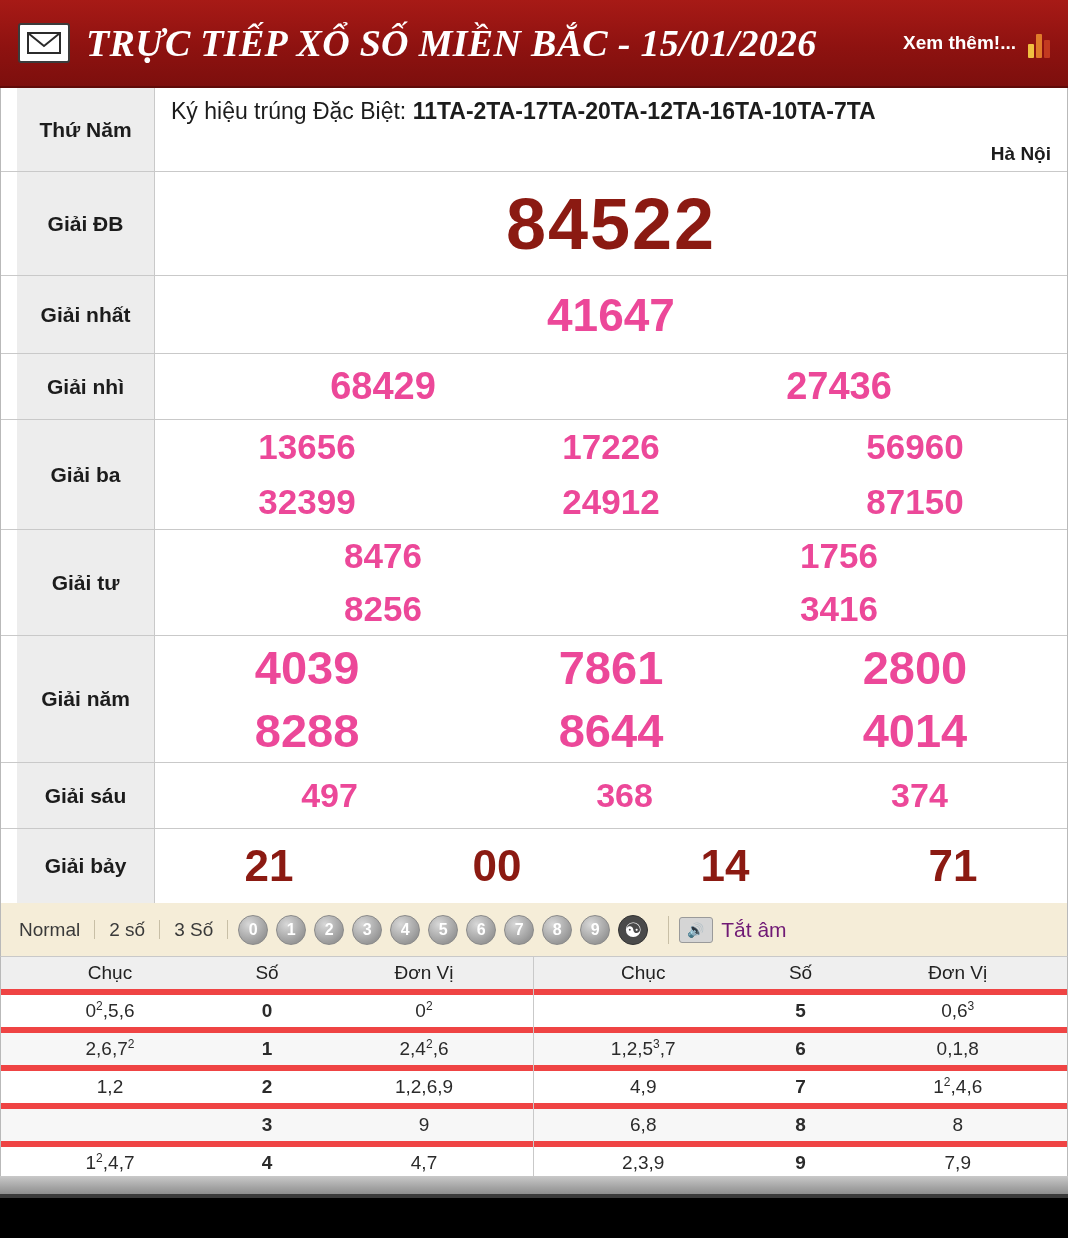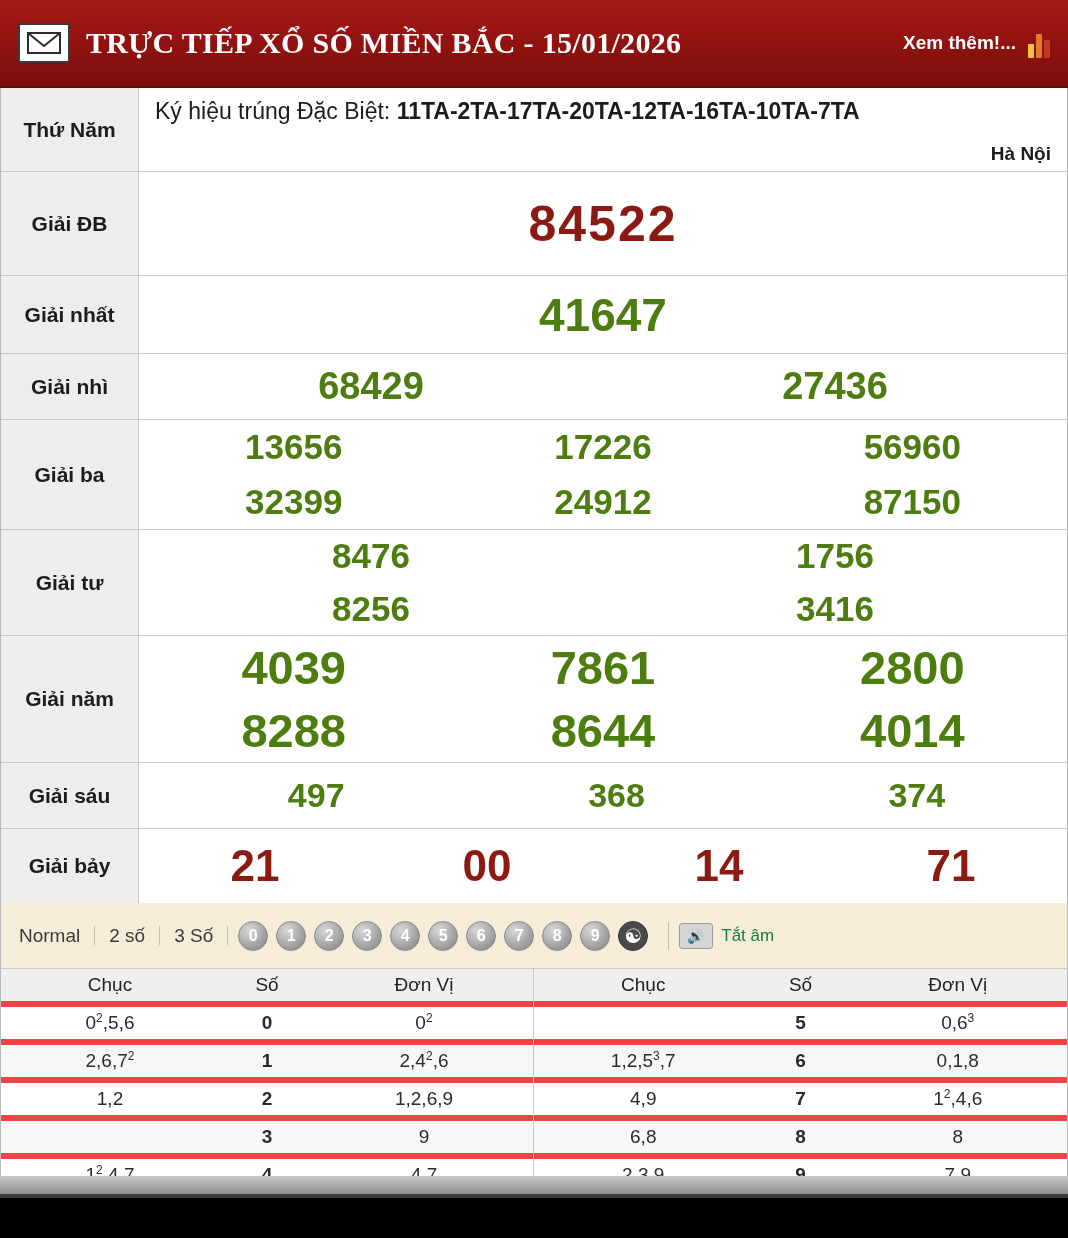--- a/index.html
+++ b/index.html
@@ -33,21 +33,22 @@
     border-radius: 3px;
     display: flex; align-items: center; justify-content: center;
     flex: 0 0 auto;
     margin-right: 16px;
   }
   .env-icon svg { display: block; }
   .header-title {
     color: #ffffff;
     font-family: "Liberation Serif", serif;
     font-weight: bold;
-    font-size: 30px;
+    font-style: italic;
+    font-size: 38px;
     letter-spacing: 0.3px;
     white-space: nowrap;
   }
   .header-right {
     margin-left: auto;
     display: flex;
     align-items: center;
     gap: 12px;
   }
   .header-more {
@@ -65,20 +66,21 @@
   
   .board {
     border-left: 1px solid #b9b9b9;
     border-right: 1px solid #b9b9b9;
     background: #ffffff;
   }
   .row {
     display: flex;
     border-bottom: 1px solid #c9c9c9;
     min-height: 52px;
+    padding-left: 16px;
   }
   .row:last-child { border-bottom: none; }
   .label {
     width: 138px;
     flex: 0 0 138px;
     background: #ededed;
     border-right: 1px solid #c9c9c9;
     display: flex;
     align-items: center;
     justify-content: center;
@@ -90,21 +92,21 @@
   .cells {
     flex: 1 1 auto;
     display: flex;
     flex-wrap: wrap;
     align-items: center;
     justify-content: center;
   }
   .cells .num {
     text-align: center;
     font-weight: bold;
-    color: #4d7c0f;
+    color: #ec4899;
   }
 
   
   .meta-row { min-height: 84px; }
   .meta-body {
     flex: 1 1 auto;
     padding: 8px 16px 6px 16px;
     position: relative;
   }
   .meta-line {
@@ -118,21 +120,21 @@
     position: absolute;
     right: 16px;
     bottom: 6px;
     font-size: 19px;
     font-weight: bold;
     color: #1c1c1c;
   }
 
   .row-db { min-height: 104px; }
   .row-db .num {
-    font-size: 50px;
+    font-size: 72px;
     color: #8b1a12;
     letter-spacing: 2px;
     width: 100%;
   }
   .row-nhat { min-height: 78px; }
   .row-nhat .num { font-size: 46px; width: 100%; }
 
   .row-nhi { min-height: 66px; }
   .row-nhi .num { font-size: 38px; width: 50%; }
 
@@ -148,21 +150,21 @@
   .row-sau { min-height: 66px; gap: 27px; }
   .row-sau .num { font-size: 34px; width: 33.33%; }
 
   .row-bay { min-height: 74px; }
   .row-bay .num { font-size: 44px; width: 25%; color: #8b1a12; }
 
   
   .toolbar {
     display: flex;
     align-items: center;
-    height: 66px;
+    height: 54px;
     background: #f5edd8;
     border-left: 1px solid #b9b9b9;
     border-right: 1px solid #b9b9b9;
     border-bottom: 1px solid #c9c9c9;
     padding: 0 10px;
     gap: 0;
   }
   .tb-item {
     font-size: 19px;
     color: #3a3a3a;
@@ -208,22 +210,22 @@
   .spk {
     width: 34px; height: 26px;
     background: #d5d5d5;
     border: 1px solid #9a9a9a;
     border-radius: 3px;
     display: flex; align-items: center; justify-content: center;
     font-size: 14px;
     color: #333;
   }
   .sound-label {
-    font-size: 17px;
-    color: #15803d;
+    font-size: 21px;
+    color: #701a75;
   }
 
   
   .stats {
     display: flex;
     border-left: 1px solid #b9b9b9;
     border-right: 1px solid #b9b9b9;
     background: #ffffff;
   }
   .stats-half { width: 50%; }

